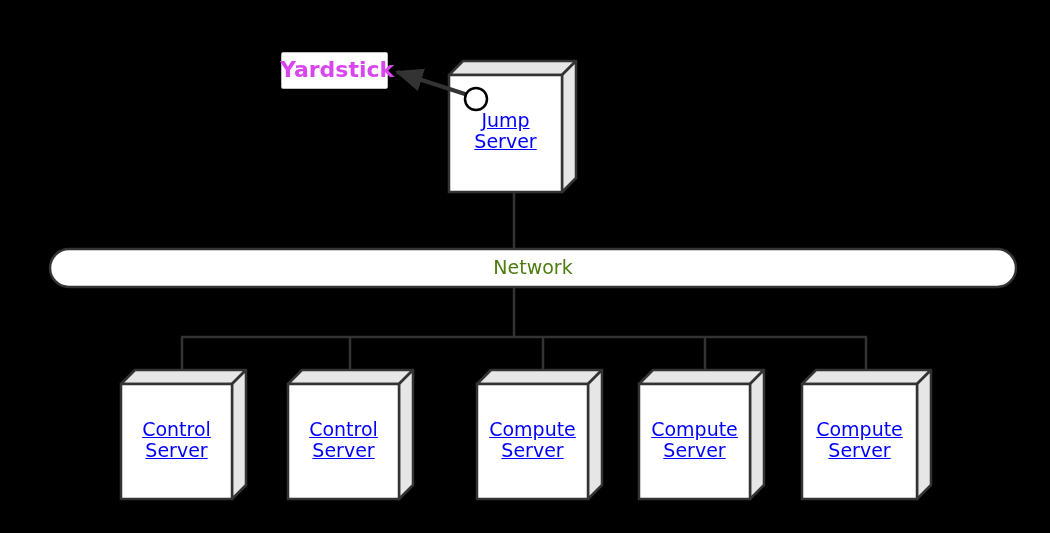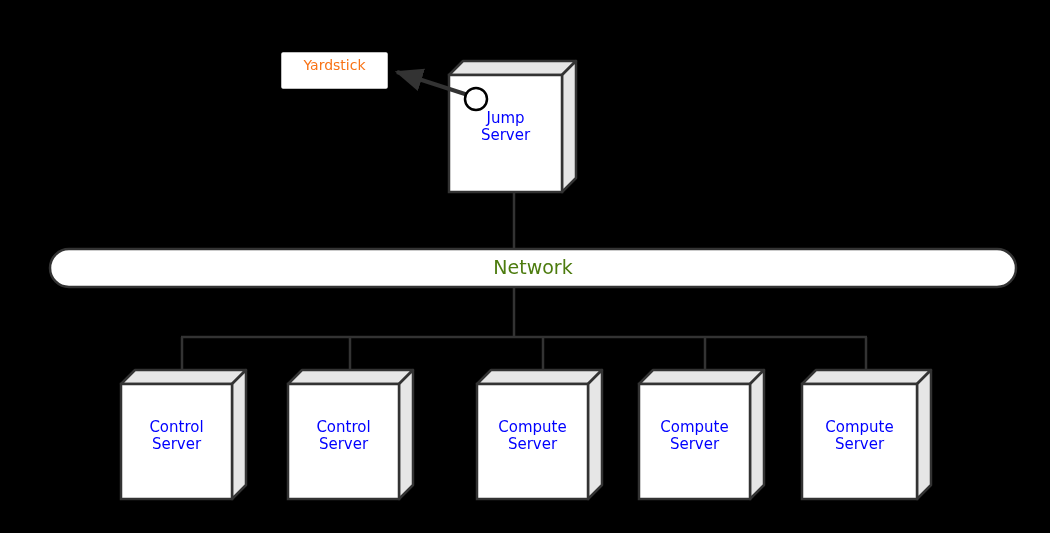--- a/index.html
+++ b/index.html
@@ -25,29 +25,31 @@
   .node-label {
     position: absolute;
     text-align: center;
     line-height: 1.12;
     white-space: pre-line;
     pointer-events: none;
     user-select: none;
   }
   .server-label {
     color: #0000ff;
-    font-size: 15px;
+    font-size: 19px;
+    text-decoration: underline;
   }
   .network-label {
     color: #4d7c0f;
     font-size: 19px;
   }
   .yardstick-label {
-    color: #f97316;
-    font-size: 14px;
+    color: #d946ef;
+    font-size: 22px;
+    font-weight: bold;
   }
 </style>
 </head>
 <body>
 
 <div id="canvas">
 
   <svg id="diagram-svg" viewBox="0 0 1050 533" xmlns="http://www.w3.org/2000/svg">
     <defs>
       <marker id="arrow-filled" viewBox="0 0 12 10" refX="11" refY="5" markerWidth="7" markerHeight="6" orient="auto-start-reverse">

